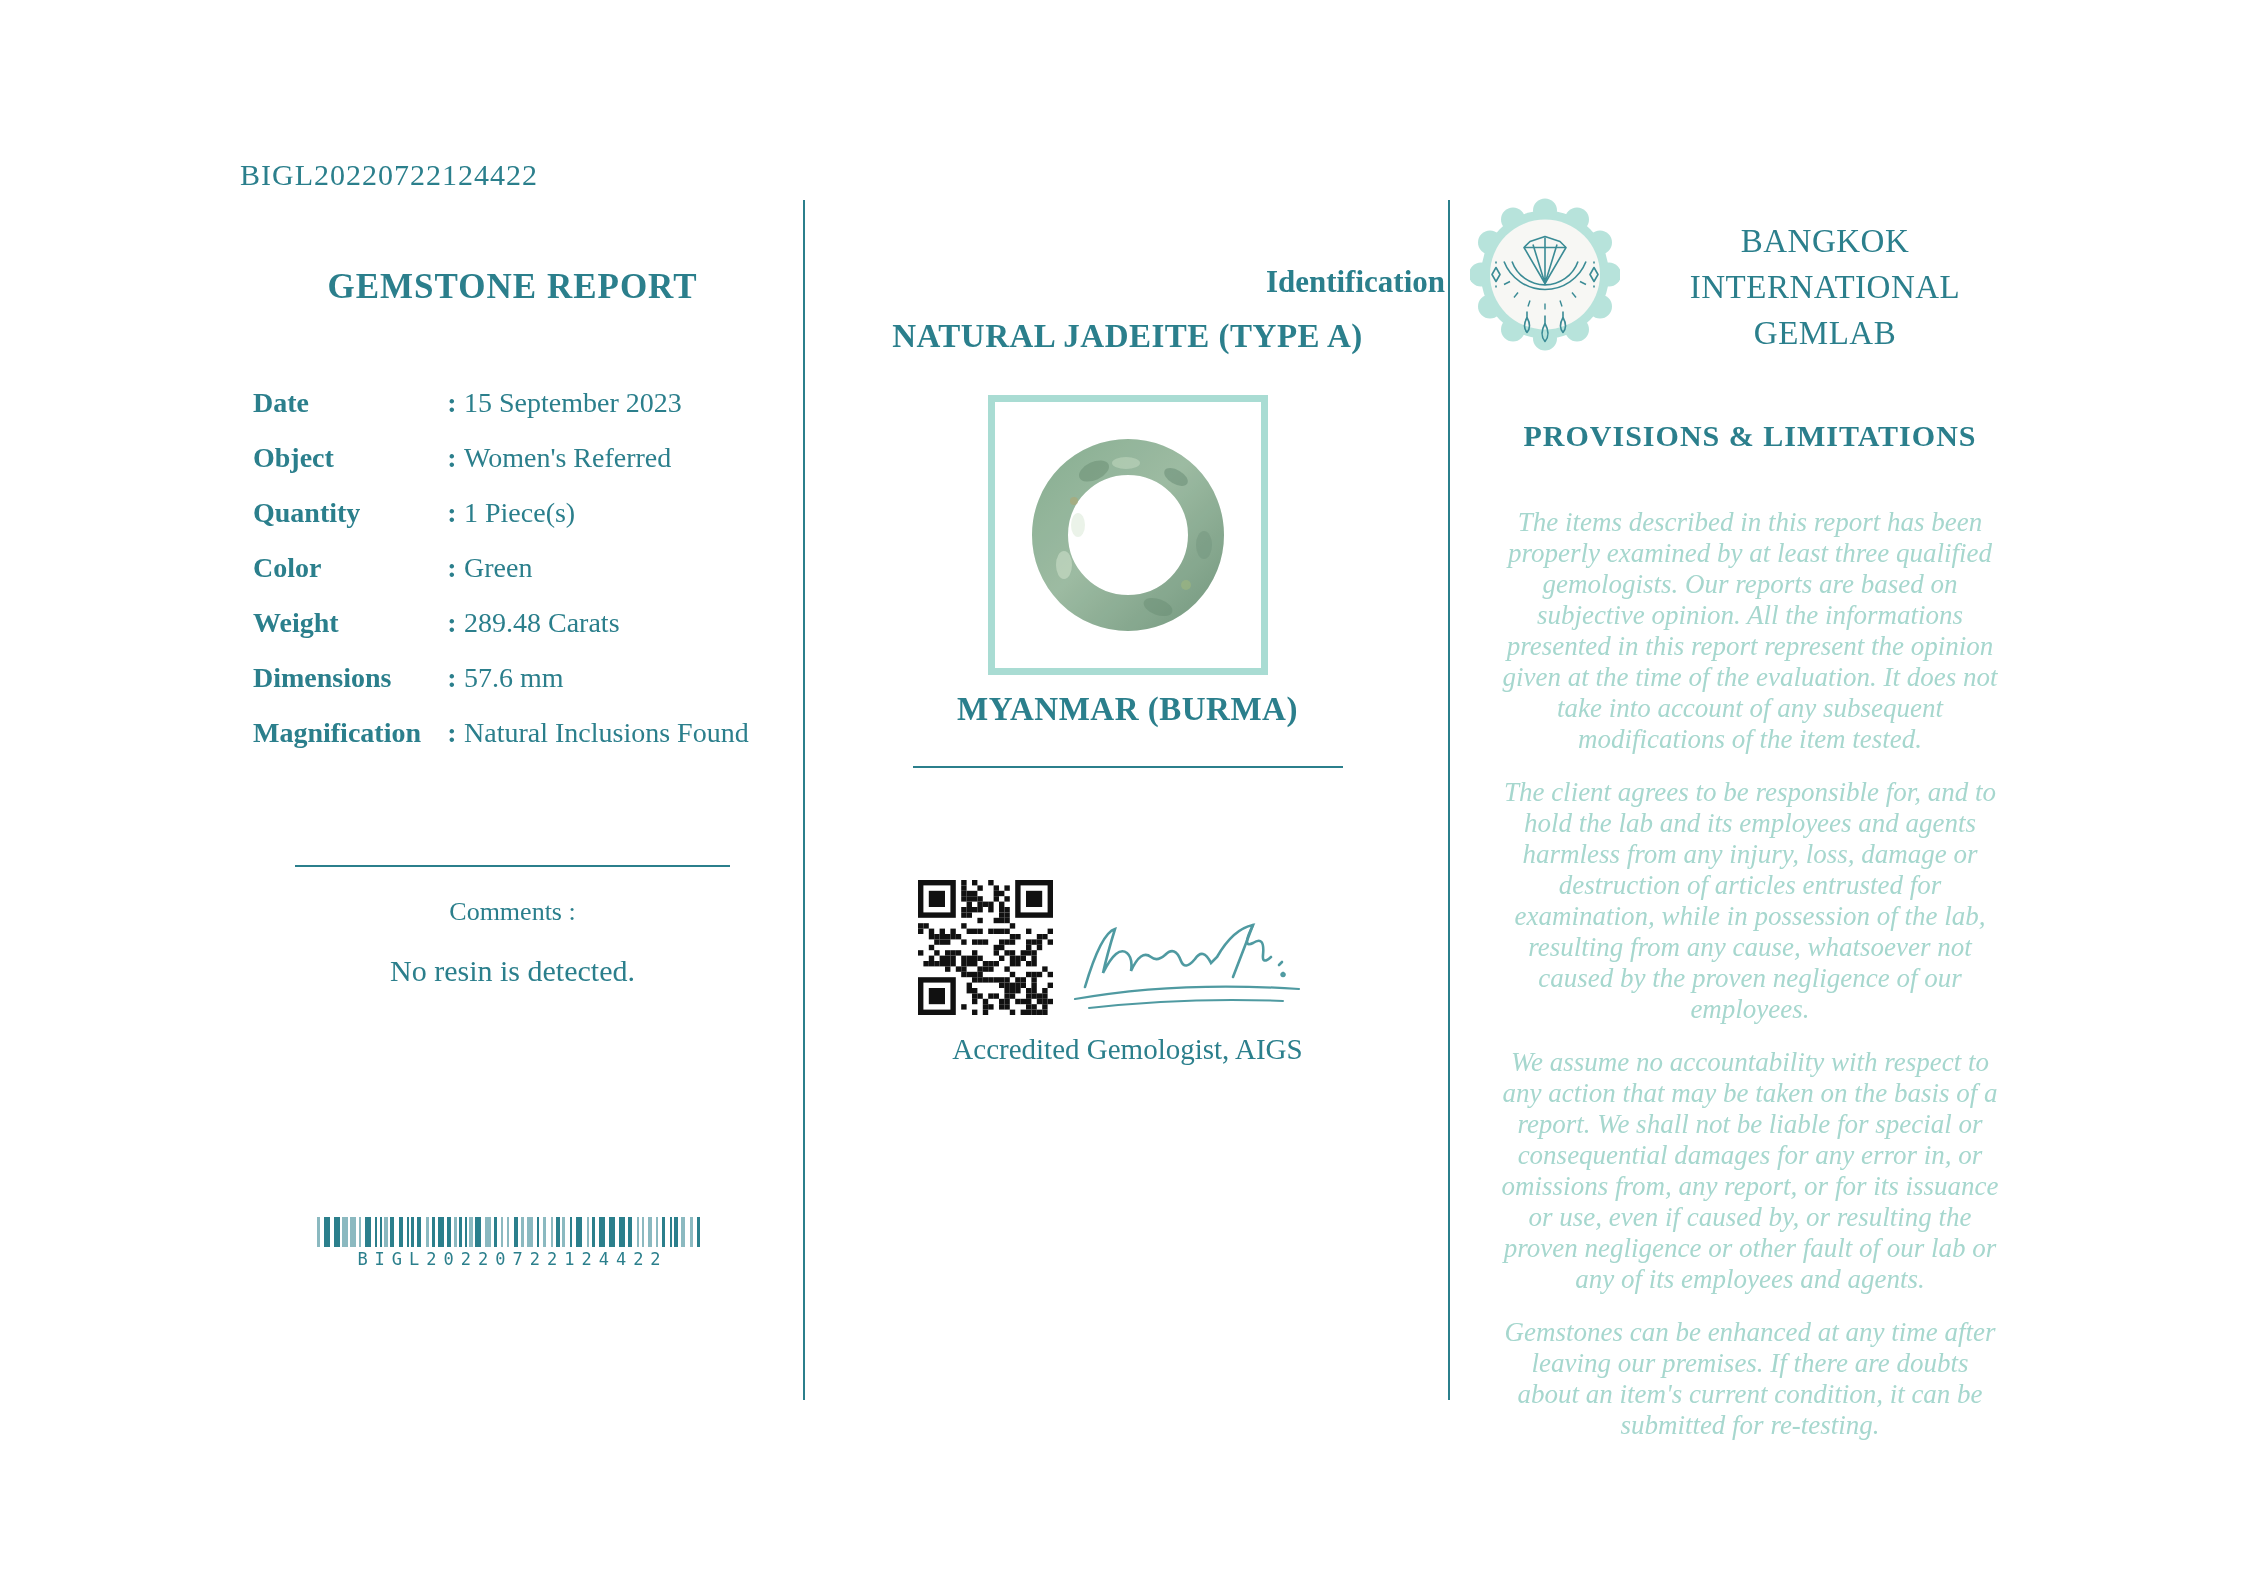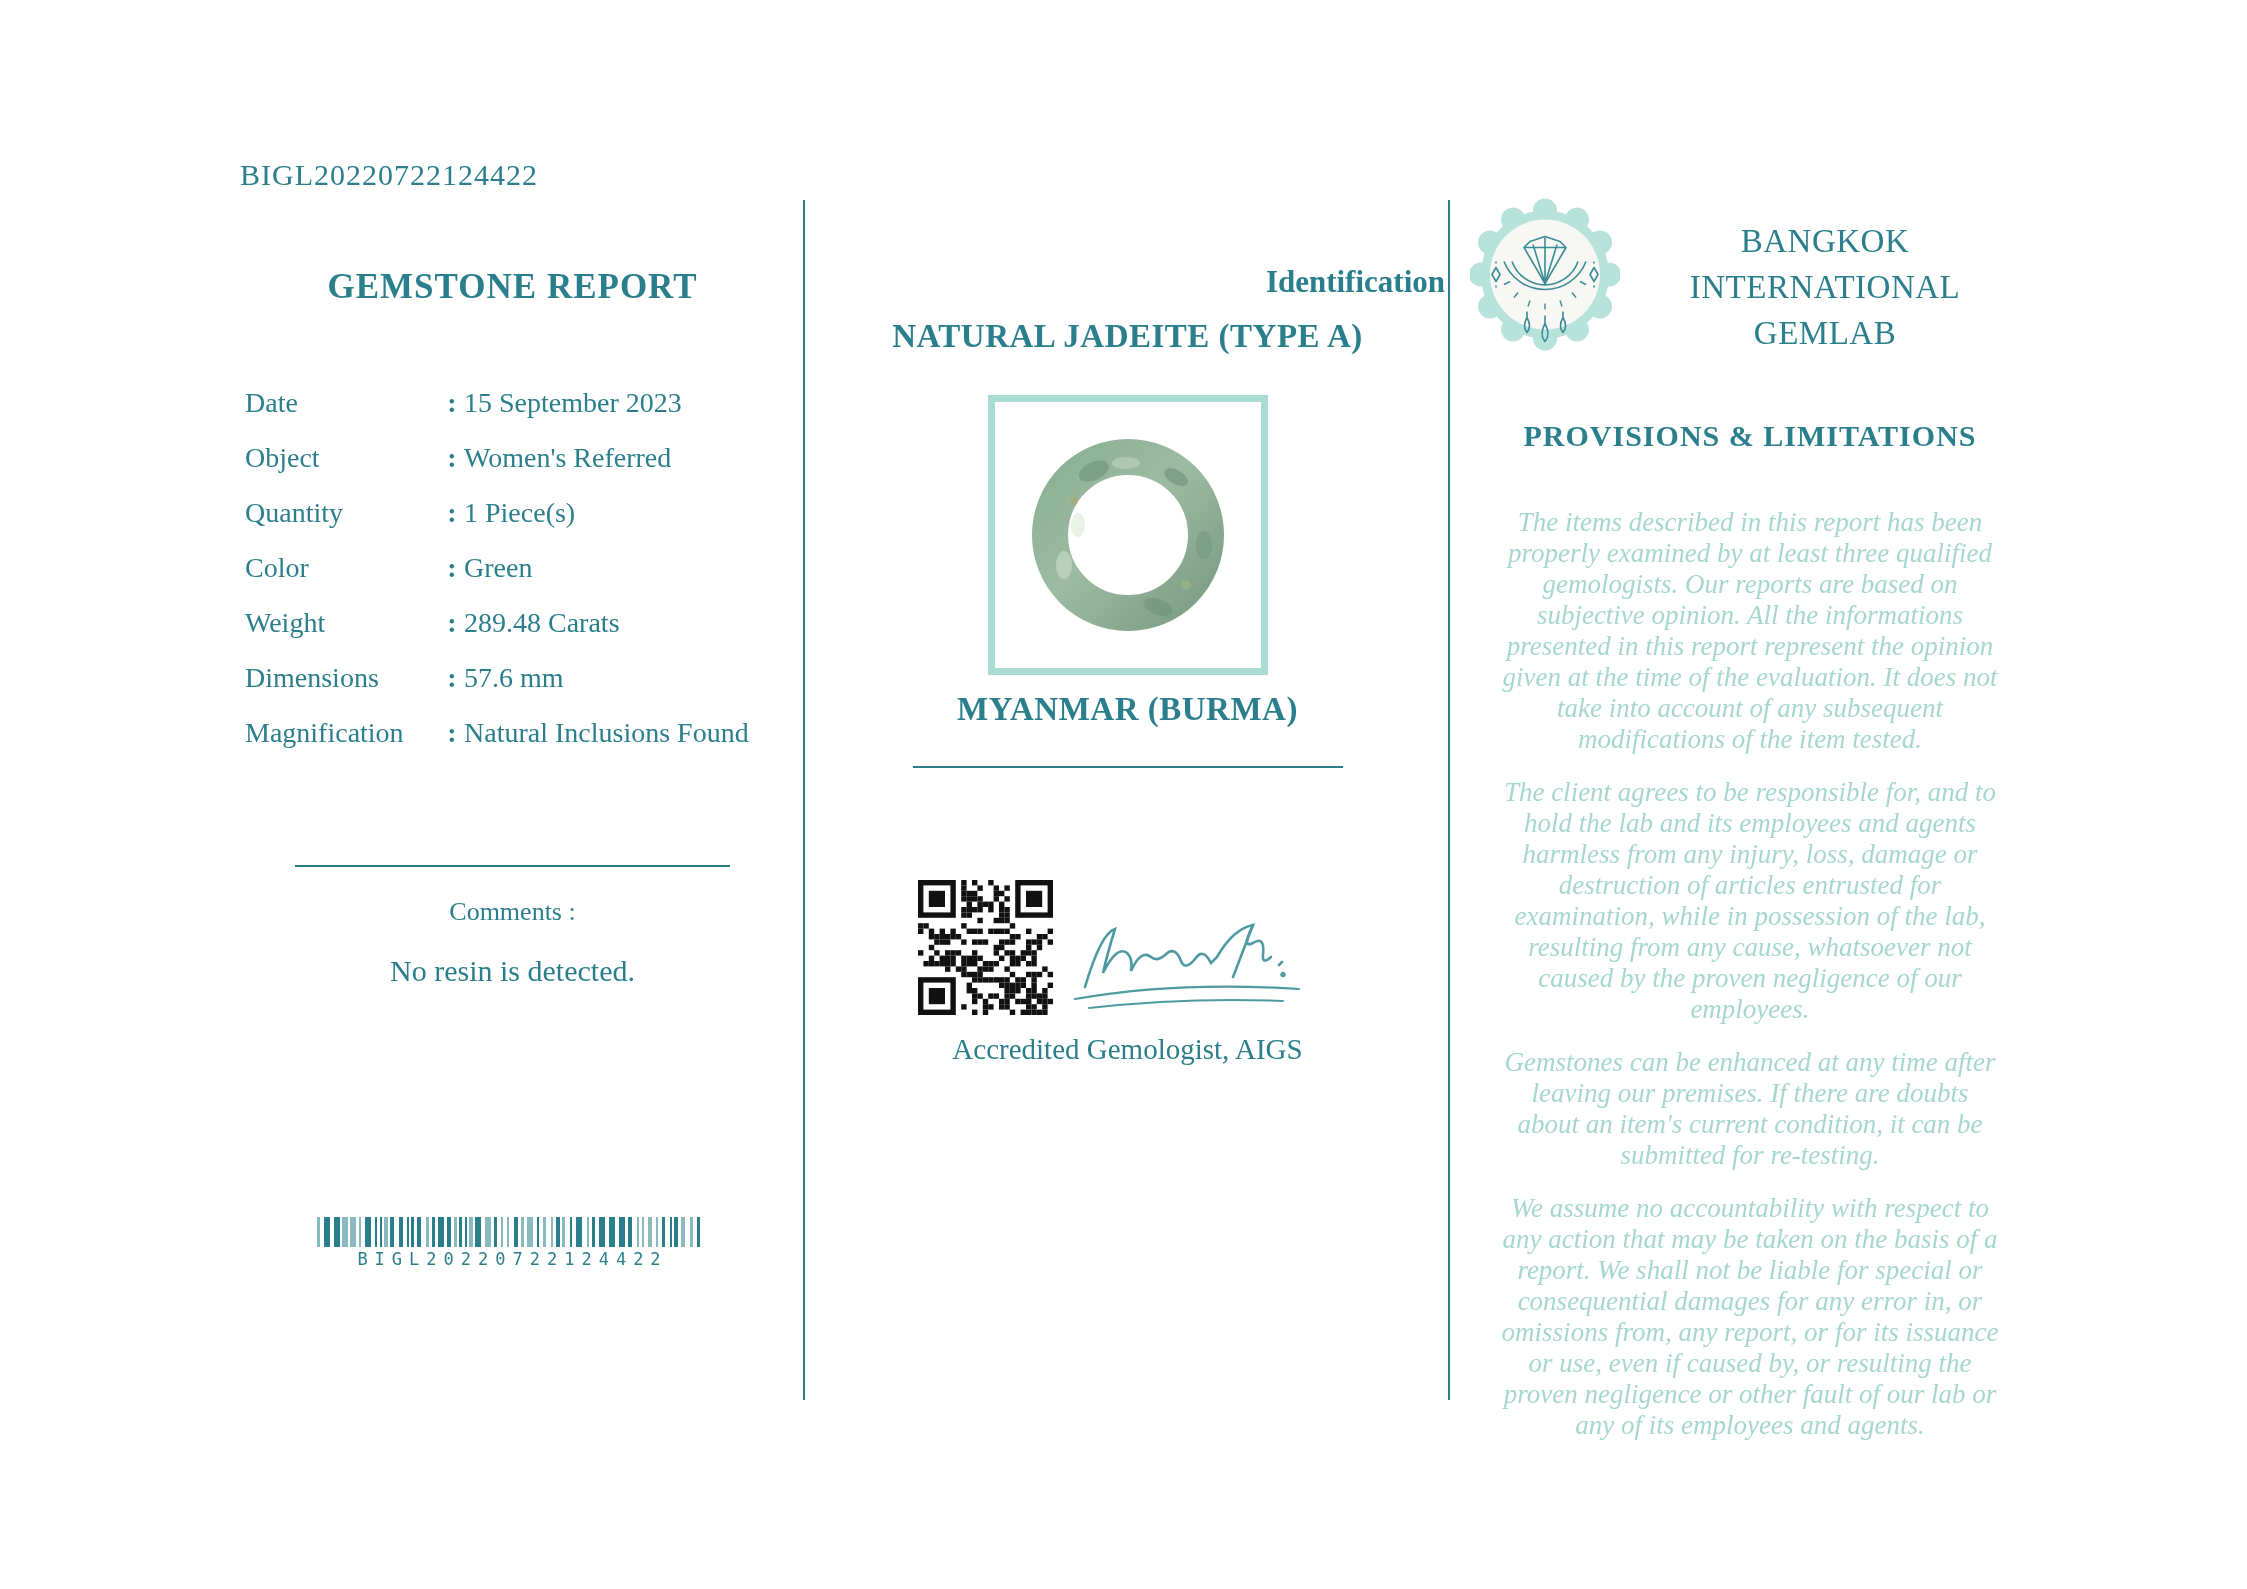--- a/index.html
+++ b/index.html
@@ -11,21 +11,21 @@
   .vline{position:absolute;top:200px;width:2px;height:1200px;background:#2b7f8c;}
   .v1{left:803px;} .v2{left:1448px;}
 
   .report-number{position:absolute;left:240px;top:158px;font-size:30px;letter-spacing:1px;}
 
   .col{position:absolute;}
   
   .col-left{left:225px;top:255px;width:575px;}
   .gem-title{text-align:center;font-size:35px;font-weight:bold;letter-spacing:1px;margin:12px 0 0;}
   .fields{margin:80px 0 0 20px;display:grid;grid-template-columns:195px 24px 1fr;row-gap:23px;font-size:28px;}
-  .fields .lab{font-weight:normal;}
+  .fields .lab{font-weight:bold;margin-left:8px;}
   .fields .sep{font-weight:bold;text-align:center;}
   hr.div{border:none;border-top:2px solid #2b7f8c;width:435px;margin:116px auto 0;}
   .comments-h{text-align:center;font-size:26px;font-weight:normal;margin-top:30px;}
   .comment-line{text-align:center;font-size:30px;line-height:43px;margin:0;}
   .comment-line:first-of-type{margin-top:20px;}
   .barcode{width:395px;margin:225px auto 0;text-align:center;}
   .barcode svg{display:block;}
   .barcode-text{font-family:"DejaVu Sans Mono", monospace;font-size:17px;letter-spacing:7px;margin-top:2px;color:#2b7f8c;white-space:nowrap;}
 
   
@@ -460,18 +460,18 @@
         </g>
       </svg>
       <div class="lab-name">BANGKOK INTERNATIONAL GEMLAB</div>
     </div>
 
     <h2 class="provisions-h">PROVISIONS &amp; LIMITATIONS</h2>
 
     <div class="provisions">
       <p>The items described in this report has been properly examined by at least three qualified gemologists. Our reports are based on subjective opinion. All the informations presented in this report represent the opinion given at the time of the evaluation. It does not take into account of any subsequent modifications of the item tested.</p>
       <p>The client agrees to be responsible for, and to hold the lab and its employees and agents harmless from any injury, loss, damage or destruction of articles entrusted for examination, while in possession of the lab, resulting from any cause, whatsoever not caused by the proven negligence of our employees.</p>
+      <p>We assume no accountability with respect to any action that may be taken on the basis of a report. We shall not be liable for special or consequential damages for any error in, or omissions from, any report, or for its issuance or use, even if caused by, or resulting the proven negligence or other fault of our lab or any of its employees and agents.</p>
       <p>Gemstones can be enhanced at any time after leaving our premises. If there are doubts about an item's current condition, it can be submitted for re-testing.</p>
-      <p>We assume no accountability with respect to any action that may be taken on the basis of a report. We shall not be liable for special or consequential damages for any error in, or omissions from, any report, or for its issuance or use, even if caused by, or resulting the proven negligence or other fault of our lab or any of its employees and agents.</p>
     </div>
   </section>
 
 </div>
 
 </body></html>

